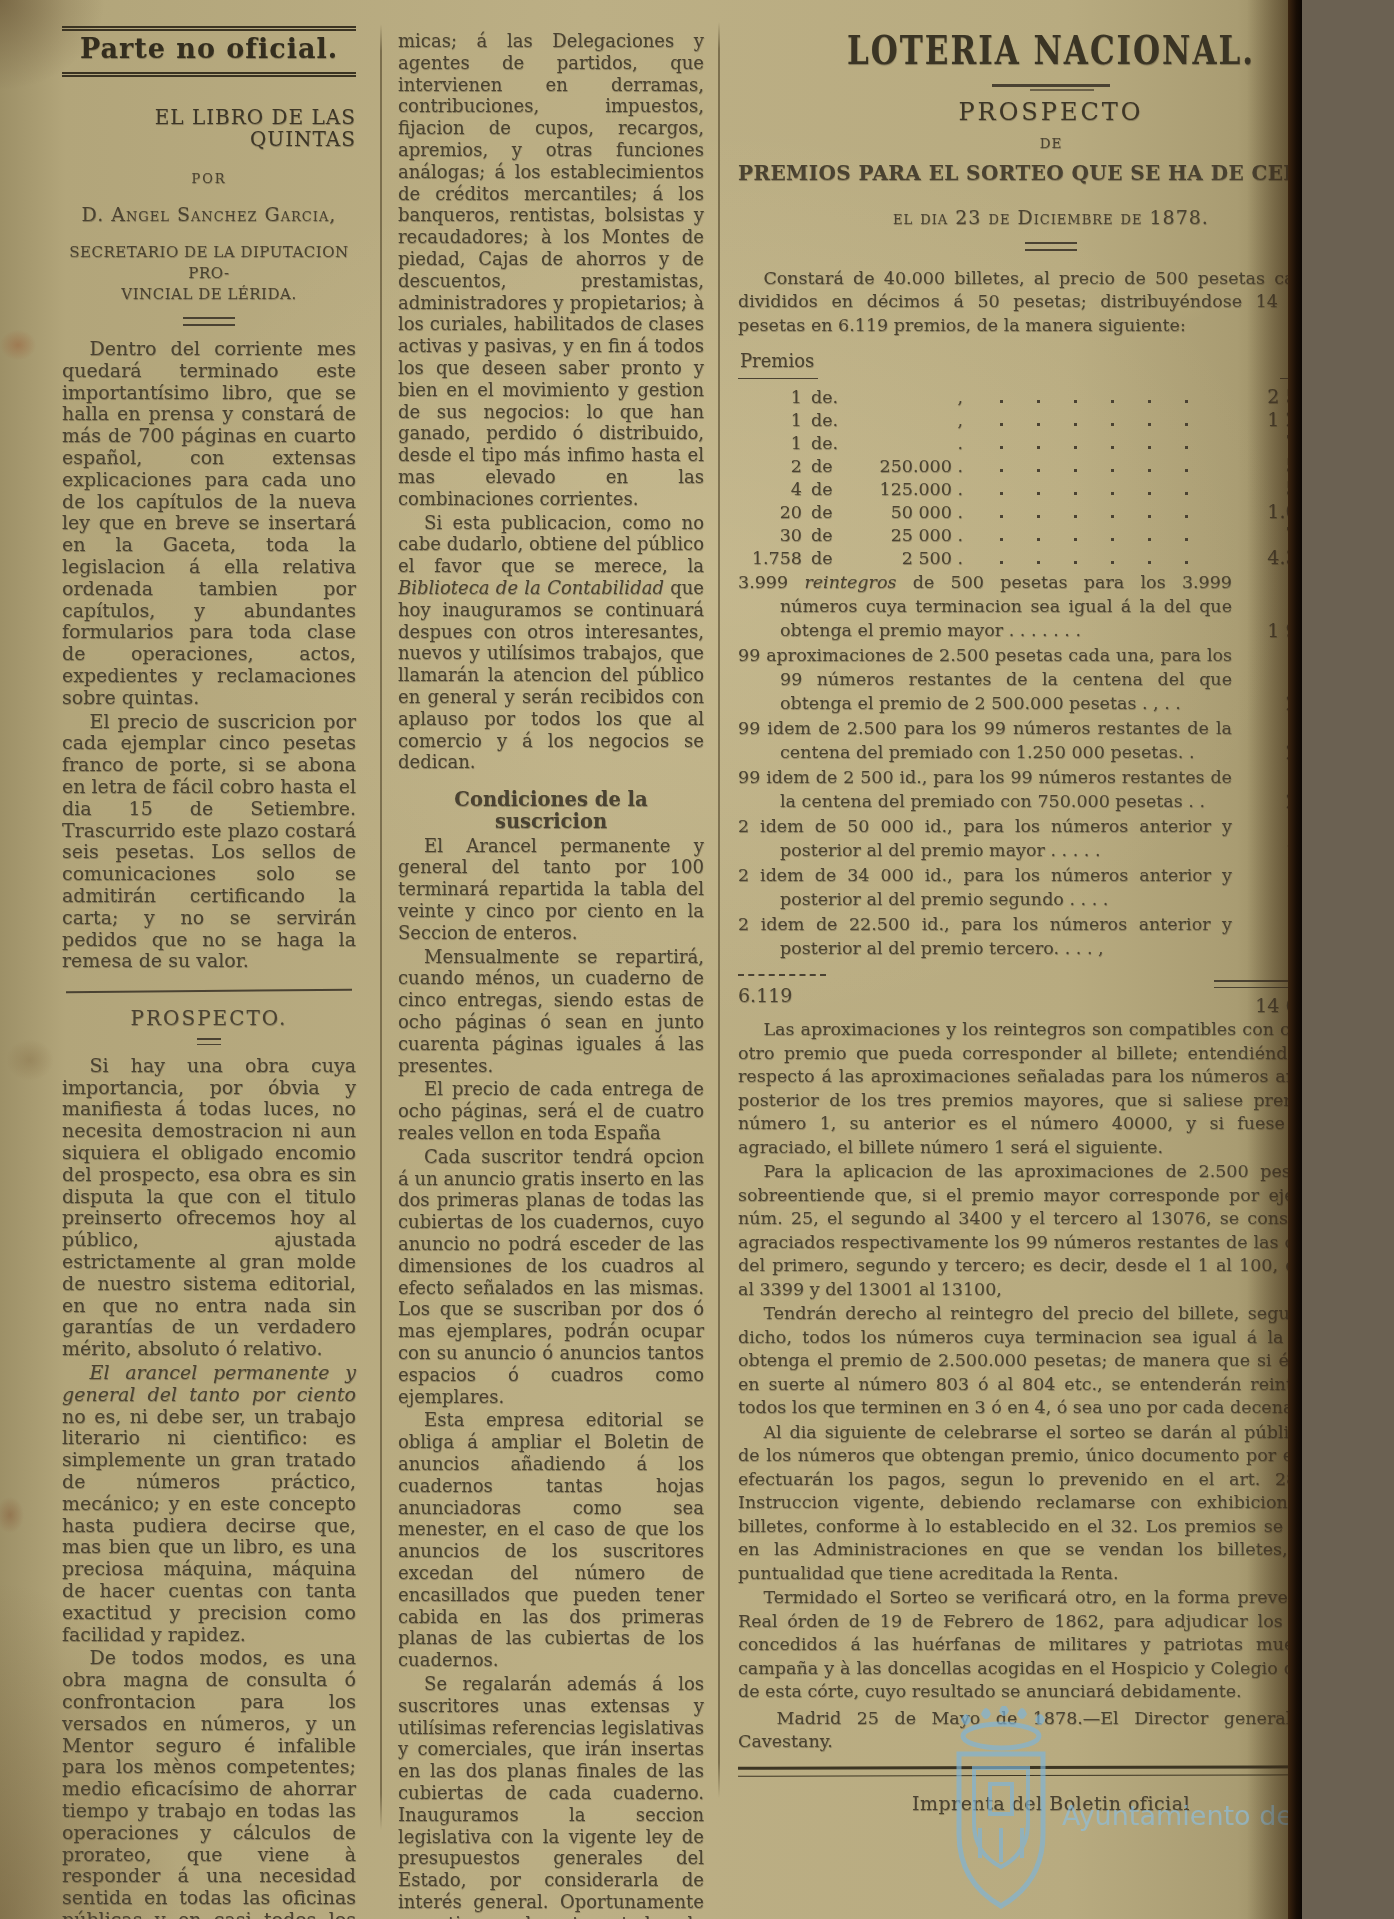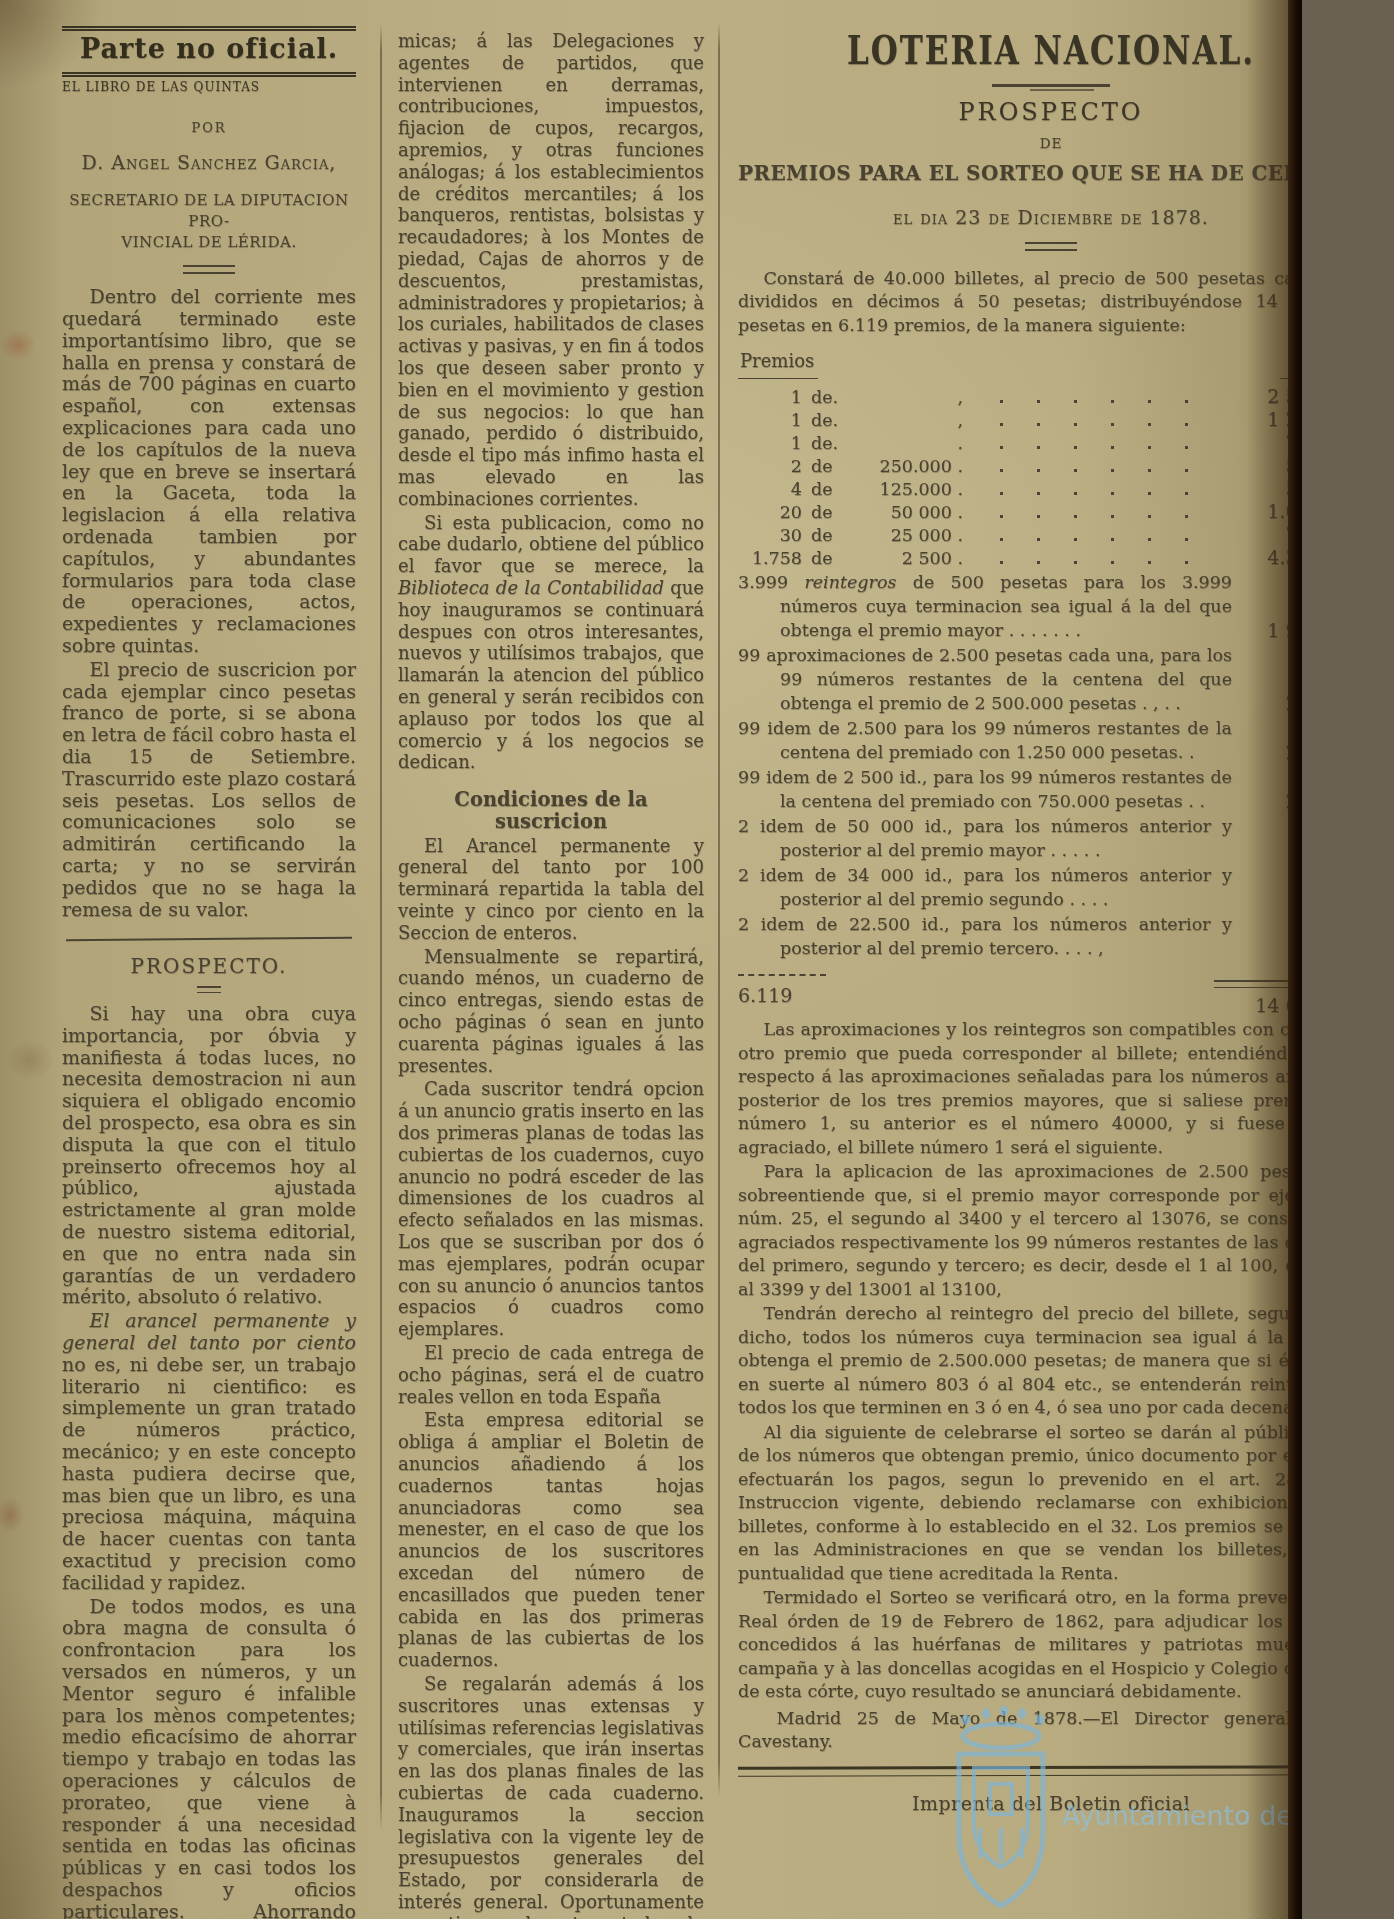--- a/index.html
+++ b/index.html
@@ -31,21 +31,21 @@
   #col3{left:738px;top:28px;width:626px;font-size:17.5px;line-height:23.5px;}
   .vsep{position:absolute;width:2px;background:linear-gradient(rgba(72,60,34,0),rgba(72,60,34,.55) 1.5%,rgba(72,60,34,.55) 98%,rgba(72,60,34,0));}
   #sep1{left:380px;top:24px;height:1806px;}
   #sep2{left:718px;top:22px;height:1776px;}
   p{margin:0;text-align:justify;}
   .ind{text-indent:1.45em;}
   
   .masthead{border-top:5px double #3a3322;border-bottom:5px double #3a3322;
     padding:7px 0 9px;text-align:center;}
   .masthead-title{font-size:27px;font-weight:bold;letter-spacing:1px;color:#332d1e;}
-  .book-title{text-align:left;font-size:12px;letter-spacing:1px;color:#3d3627;}
+  .book-title{margin-top:30px;text-align:right;font-size:20px;letter-spacing:1px;color:#3d3627;}
   .por{margin-top:18px;text-align:center;font-size:13px;letter-spacing:2px;}
   .author{margin-top:14px;text-align:center;font-size:19px;font-variant:small-caps;letter-spacing:1px;}
   .role{margin-top:16px;text-align:center;font-size:15px;line-height:21px;letter-spacing:.5px;}
   .eq-div{width:52px;height:5px;margin:12px auto;border-top:2px solid #4a4232;border-bottom:2px solid #4a4232;}
   .thin-rule{height:2px;background:#4a4232;margin:18px auto 0;}
   .wavy{width:286px;transform:rotate(-.5deg);}
   .prospecto-l{margin-top:16px;text-align:center;font-size:20px;letter-spacing:2px;}
   .eq-small{width:24px;height:4px;margin:8px auto 10px;border-top:2px solid #4a4232;border-bottom:1.6px solid #4a4232;}
   .sp{margin-top:2px;}
   
@@ -121,22 +121,22 @@
     <p class="ind sp">De todos modos, es una obra magna de consulta ó confrontacion para los versados en números, y un Mentor seguro é infalible para los mènos competentes; medio eficacísimo de ahorrar tiempo y trabajo en todas las operaciones y cálculos de prorateo, que viene à responder á una necesidad sentida en todas las oficinas públicas y en casi todos los despachos y oficios particulares. Ahorrando tiempo y trabajo, se economizan tambien gastos y se allega en definitiva una ganancia.</p>
 
   </div>
 
   <div class="col" id="col2">
     <p>micas; á las Delegaciones y agentes de partidos, que intervienen en derramas, contribuciones, impuestos, fijacion de cupos, recargos, apremios, y otras funciones análogas; á los establecimientos de créditos mercantiles; á los banqueros, rentistas, bolsistas y recaudadores; à los Montes de piedad, Cajas de ahorros y de descuentos, prestamistas, administradores y propietarios; à los curiales, habilitados de clases activas y pasivas, y en fin á todos los que deseen saber pronto y bien en el movimiento y gestion de sus negocios: lo que han ganado, perdido ó distribuido, desde el tipo más infimo hasta el mas elevado en las combinaciones corrientes.</p>
     <p class="ind sp"><span>Si esta publicacion, como no cabe dudarlo, obtiene del público el favor que se merece, la </span><span class="it">Biblioteca de la Contabilidad</span><span> que hoy inauguramos se continuará despues con otros interesantes, nuevos y utilísimos trabajos, que llamarán la atencion del público en general y serán recibidos con aplauso por todos los que al comercio y á los negocios se dedican.</span></p>
     <div class="cond-title">Condiciones de la suscricion</div>
     <p class="ind">El Arancel permanente y general del tanto por 100 terminará repartida la tabla del veinte y cinco por ciento en la Seccion de enteros.</p>
     <p class="ind sp">Mensualmente se repartirá, cuando ménos, un cuaderno de cinco entregas, siendo estas de ocho páginas ó sean en junto cuarenta páginas iguales á las presentes.</p>
+    <p class="ind sp">El precio de cada entrega de ocho páginas, será el de cuatro reales vellon en toda España</p>
     <p class="ind sp">Cada suscritor tendrá opcion á un anuncio gratis inserto en las dos primeras planas de todas las cubiertas de los cuadernos, cuyo anuncio no podrá esceder de las dimensiones de los cuadros al efecto señalados en las mismas. Los que se suscriban por dos ó mas ejemplares, podrán ocupar con su anuncio ó anuncios tantos espacios ó cuadros como ejemplares.</p>
-    <p class="ind sp">El precio de cada entrega de ocho páginas, será el de cuatro reales vellon en toda España</p>
     <p class="ind sp">Esta empresa editorial se obliga á ampliar el Boletin de anuncios añadiendo á los cuadernos tantas hojas anunciadoras como sea menester, en el caso de que los anuncios de los suscritores excedan del número de encasillados que pueden tener cabida en las dos primeras planas de las cubiertas de los cuadernos.</p>
     <p class="ind sp">Se regalarán además á los suscritores unas extensas y utilísimas referencias legislativas y comerciales, que irán insertas en las dos planas finales de las cubiertas de cada cuaderno. Inauguramos la seccion legislativa con la vigente ley de presupuestos generales del Estado, por considerarla de interés general. Oportunamente repartiremos la anteportada y la portada correspondientes á esta seccion.</p>
 
   </div>
 
   <div class="col" id="col3">
     <div class="lot-title">LOTERIA NACIONAL.</div>
     <div class="orn-rule"></div>
     <div class="prospecto-r">PROSPECTO</div>
     <div class="de">DE</div>

